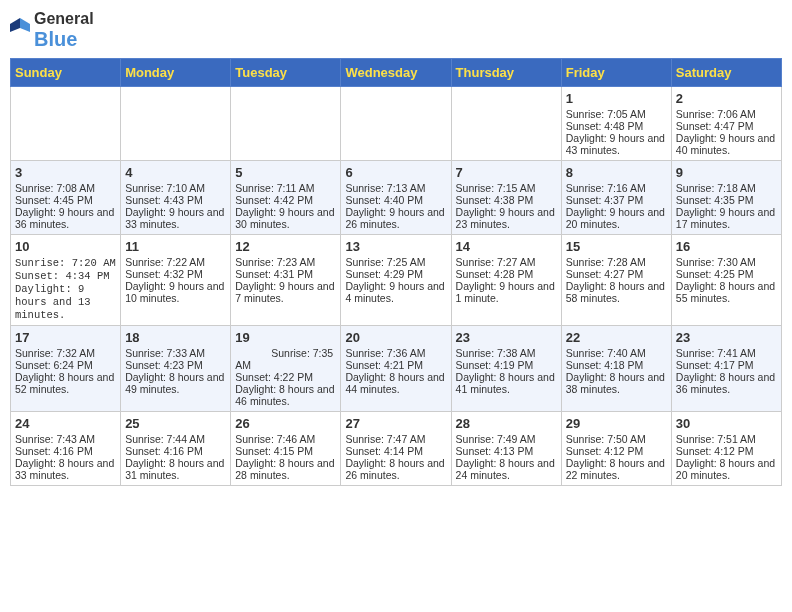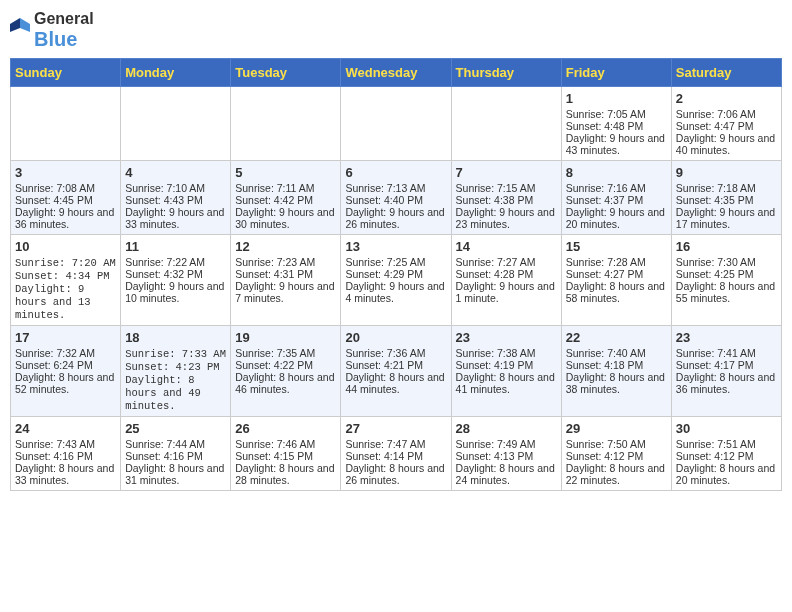--- a/index.html
+++ b/index.html
@@ -111,24 +111,24 @@
 Sunset: 4:27 PM
 Daylight: 8 hours and 58 minutes.</span></td>
         <td><span class="day-num">16</span><span style="white-space: pre-line;">Sunrise: 7:30 AM
 Sunset: 4:25 PM
 Daylight: 8 hours and 55 minutes.</span></td>
       </tr>
       <tr>
         <td><span class="day-num">17</span><span style="white-space: pre-line;">Sunrise: 7:32 AM
 Sunset: 6:24 PM
 Daylight: 8 hours and 52 minutes.</span></td>
-        <td><span class="day-num">18</span><span style="white-space: pre-line; font-family: Liberation Mono, monospace;">Sunrise: 7:33 AM
+        <td><span class="day-num">18</span><span style="white-space: pre-line;">Sunrise: 7:33 AM
 Sunset: 4:23 PM
 Daylight: 8 hours and 49 minutes.</span></td>
-        <td><span class="day-num">19</span><span style="white-space: pre-line;">Sunrise: 7:35 AM
+        <td><span class="day-num">19</span><span style="white-space: pre-line; margin-left: 36px;">Sunrise: 7:35 AM
 Sunset: 4:22 PM
 Daylight: 8 hours and 46 minutes.</span></td>
         <td><span class="day-num">20</span><span style="white-space: pre-line;">Sunrise: 7:36 AM
 Sunset: 4:21 PM
 Daylight: 8 hours and 44 minutes.</span></td>
         <td><span class="day-num">23</span><span style="white-space: pre-line;">Sunrise: 7:38 AM
 Sunset: 4:19 PM
 Daylight: 8 hours and 41 minutes.</span></td>
         <td><span class="day-num">22</span><span style="white-space: pre-line;">Sunrise: 7:40 AM
 Sunset: 4:18 PM

